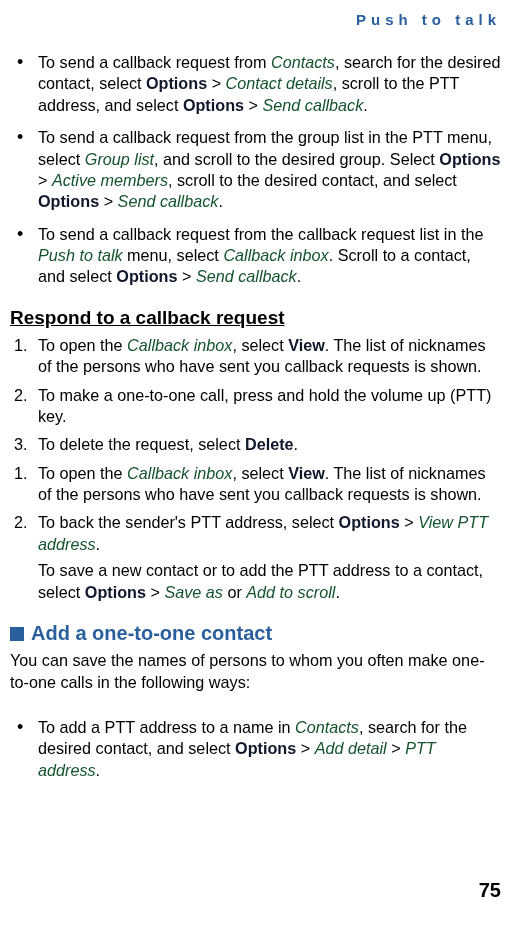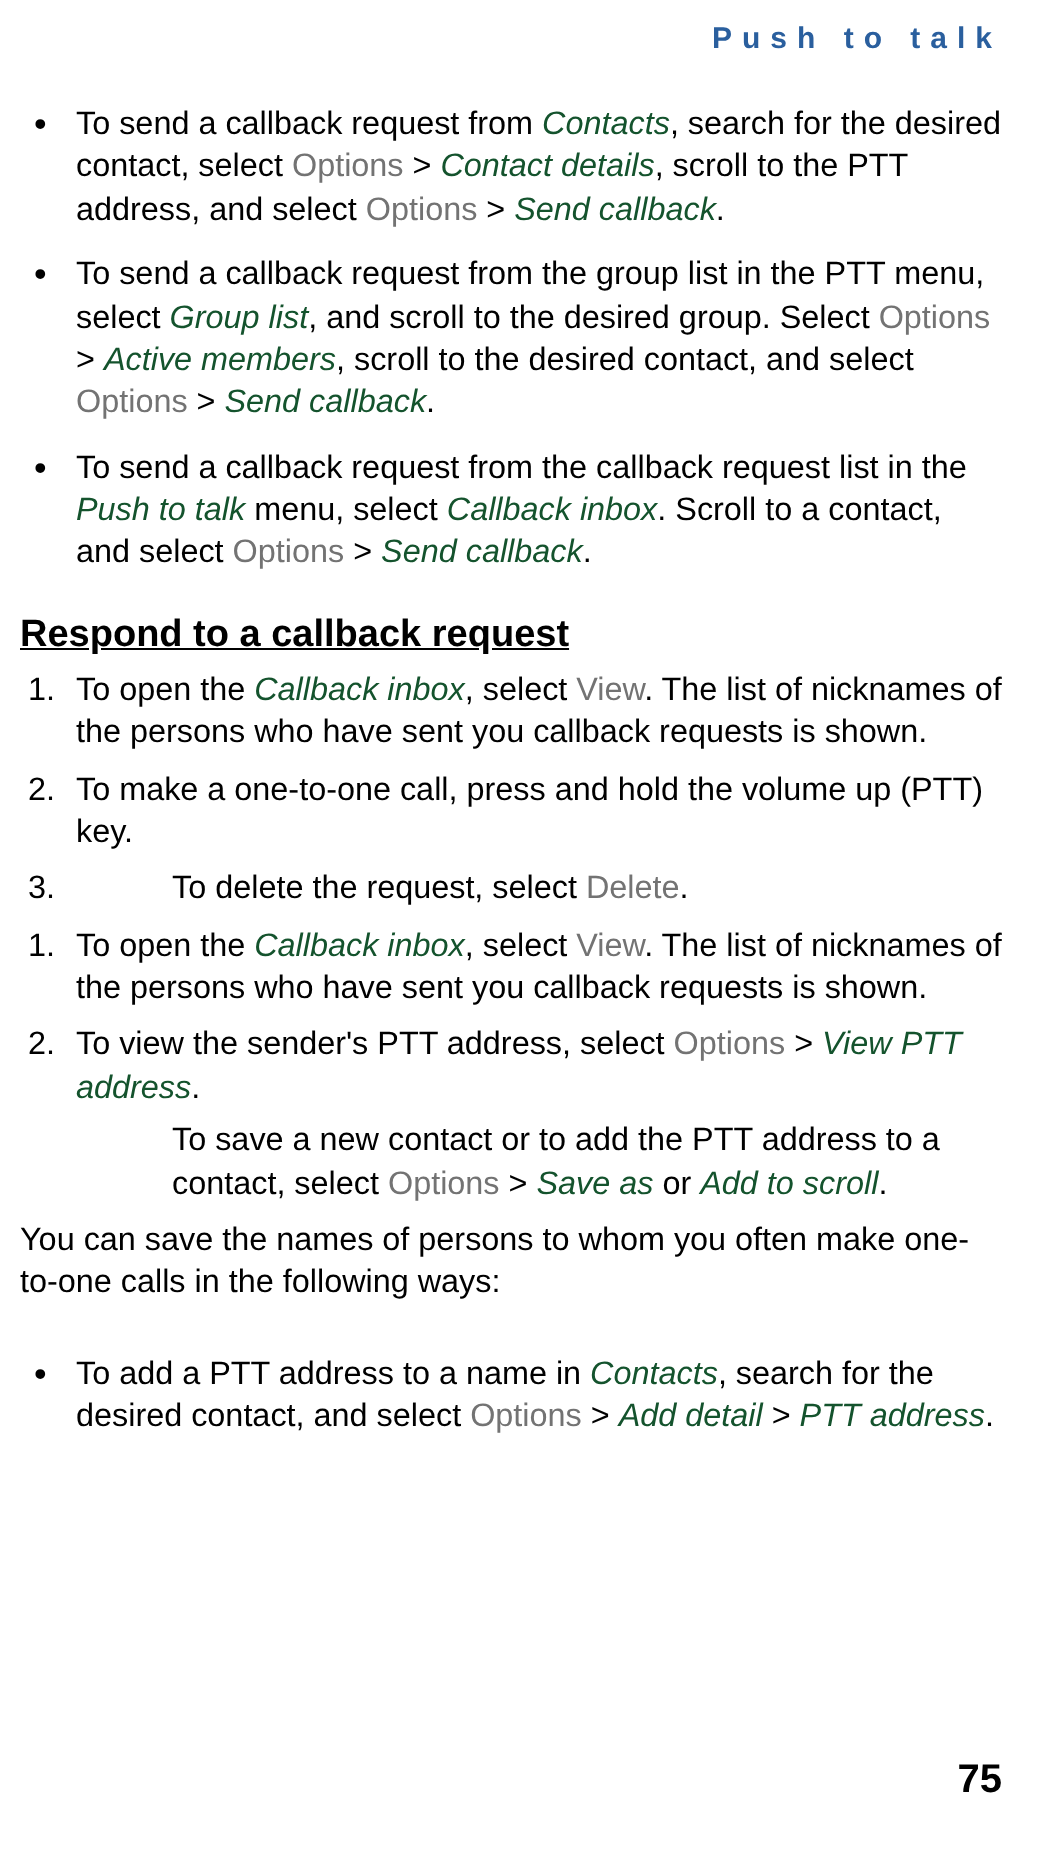--- a/index.html
+++ b/index.html
@@ -56,24 +56,23 @@
       margin-bottom: 7px;
     }
     ol.numbered > li::before {
       content: counter(item) ".";
       position: absolute;
       left: 4px;
       top: 0;
     }
     ol.numbered > li .sub {
       margin-top: 5px;
-      margin-left: 48px;
     }
     .kw { color: #14532d; font-style: italic; }
-    .kw-bold { color: #737373; font-weight: normal; }
+    .kw-bold { color: #0f172a; font-weight: bold; }
     h3.section-title {
       font-size: 19px;
       font-weight: bold;
       text-decoration: underline;
       margin-top: 17px;
       margin-bottom: 5px;
     }
     h2.major-heading {
       font-size: 20px;
       font-weight: bold;
@@ -124,25 +123,28 @@
       <li>
         <div class="sub"><span>To delete the request, select </span><span class="kw-bold">Delete</span><span>.</span></div>
       </li>
     </ol>
 
   <ol class="numbered" id="save-steps">
       <li>
         <div><span>To open the </span><span class="kw">Callback inbox</span><span>, select </span><span class="kw-bold">View</span><span>. The list of nicknames of the persons who have sent you callback requests is shown.</span></div>
       </li>
       <li>
-        <div><span>To view the sender's PTT address, select </span><span class="kw-bold">Options</span><span> &gt; </span><span class="kw">View PTT address</span><span>.</span></div>
+        <div><span>To back the sender's PTT address, select </span><span class="kw-bold">Options</span><span> &gt; </span><span class="kw">View PTT address</span><span>.</span></div>
         <div class="sub"><span>To save a new contact or to add the PTT address to a contact, select </span><span class="kw-bold">Options</span><span> &gt; </span><span class="kw">Save as</span><span> or </span><span class="kw">Add to scroll</span><span>.</span></div>
       </li>
     </ol>
 
+  <h2 class="major-heading">
+    <span class="sq"></span><span>Add a one-to-one contact</span>
+  </h2>
   <p class="body-para">You can save the names of persons to whom you often make one-to-one calls in the following ways:</p>
   <ul class="bullets" id="add-bullets">
       <li><span>To add a PTT address to a name in </span><span class="kw">Contacts</span><span>, search for the desired contact, and select </span><span class="kw-bold">Options</span><span> &gt; </span><span class="kw">Add detail</span><span> &gt; </span><span class="kw">PTT address</span><span>.</span></li>
     </ul>
 
 </div>
 
 <div class="page-num">75</div>
 
 </body></html>

